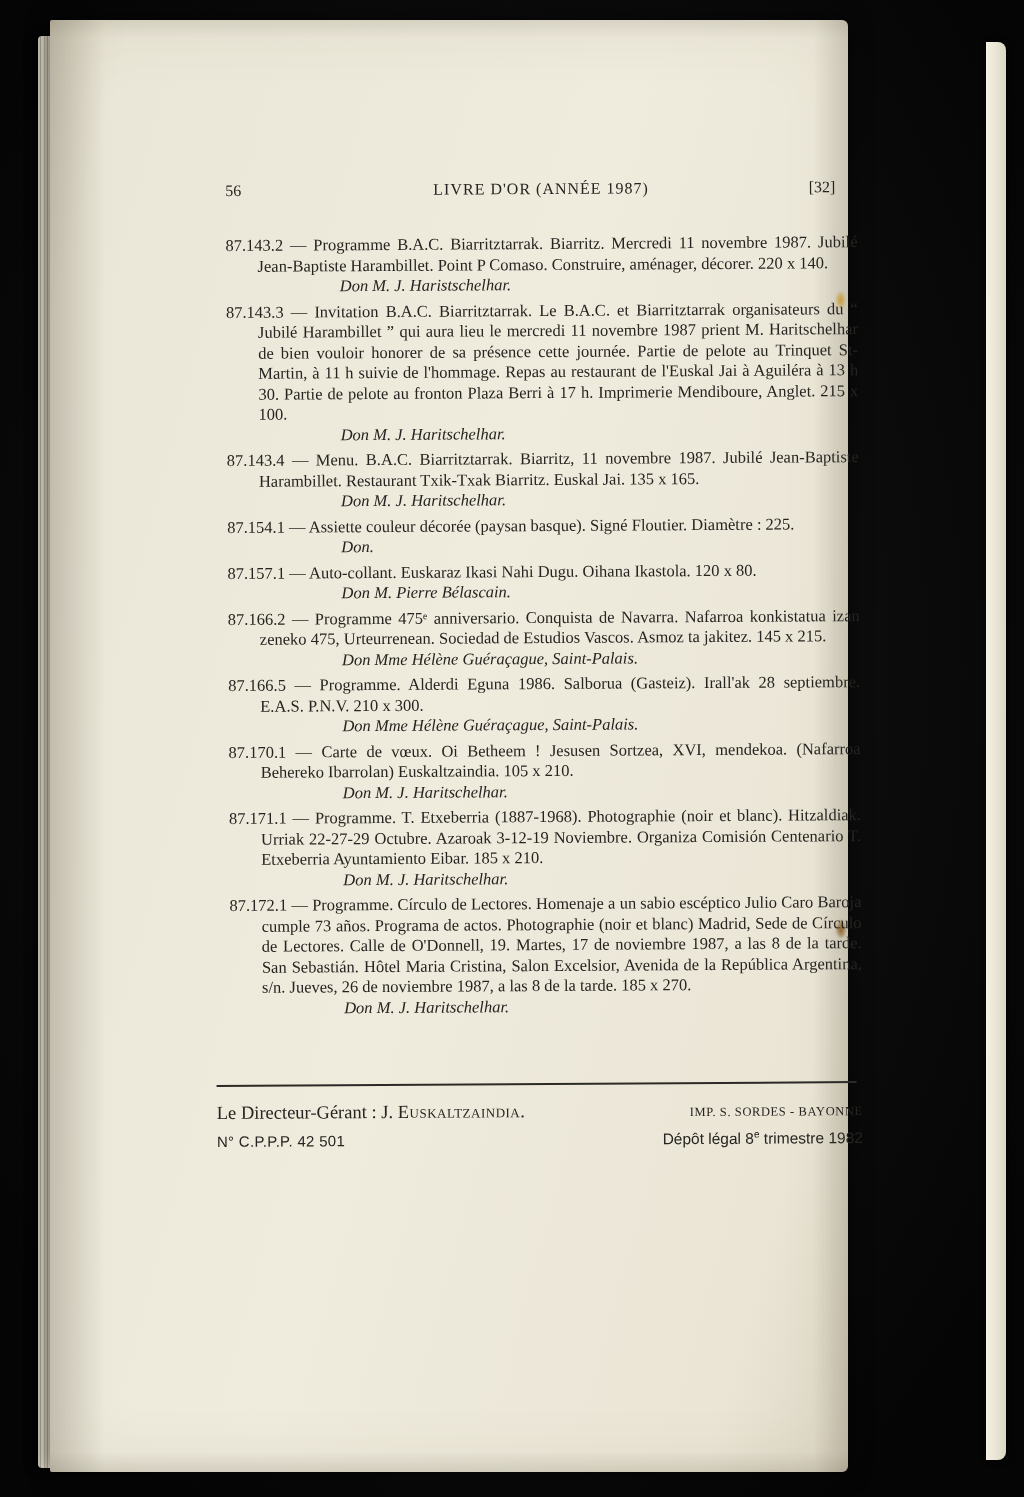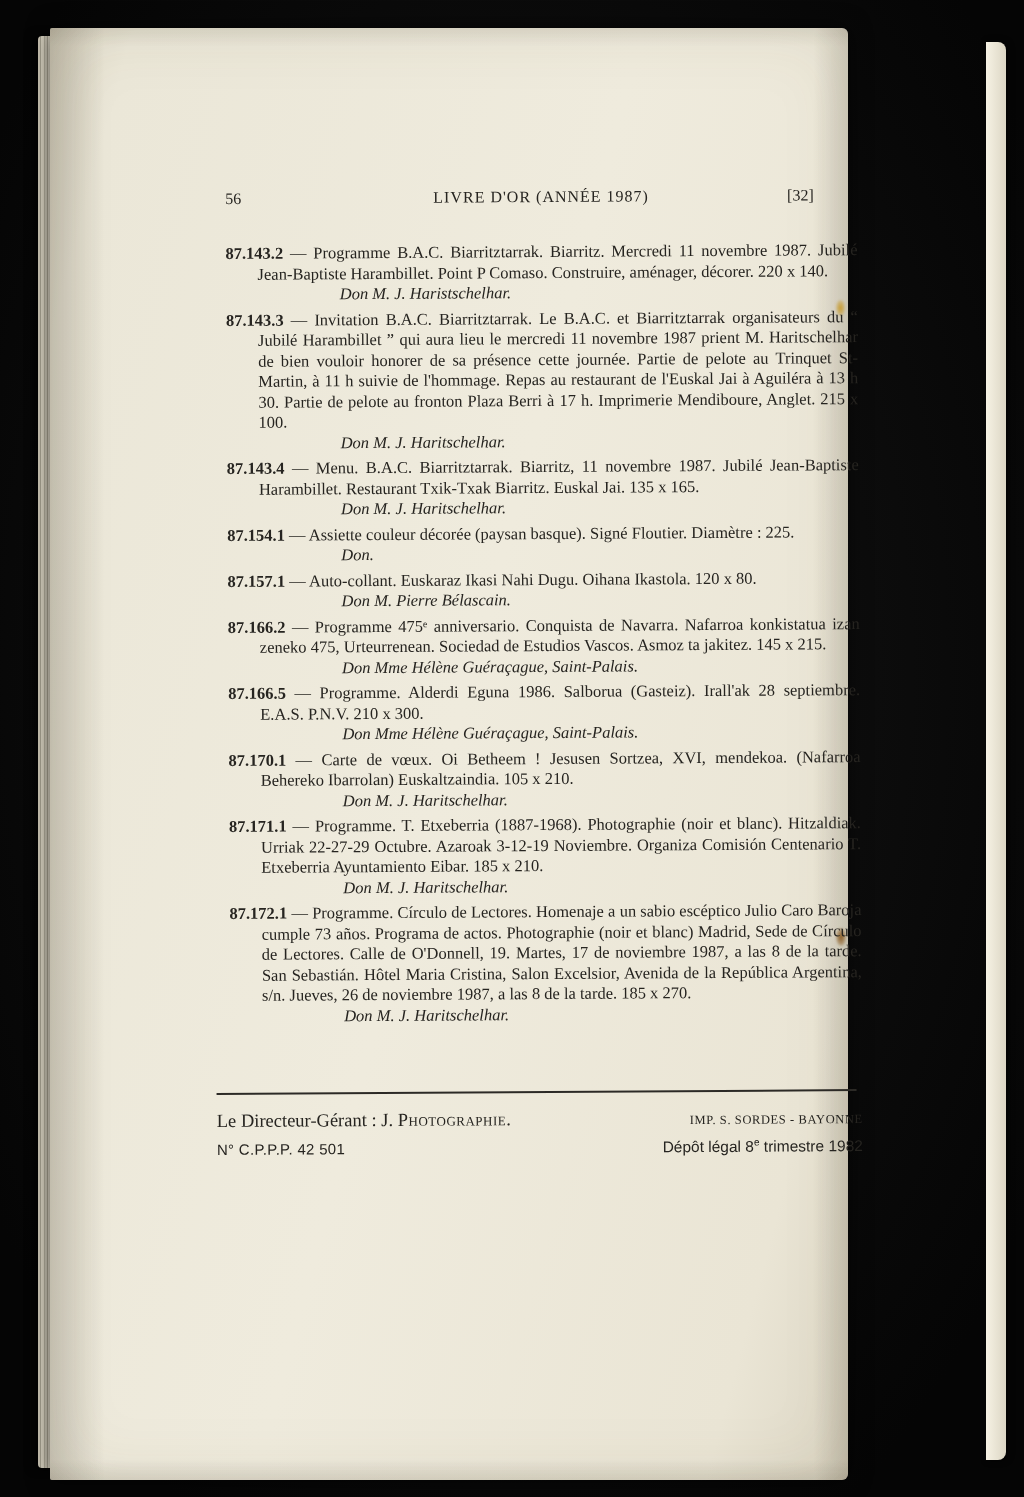--- a/index.html
+++ b/index.html
@@ -19,21 +19,21 @@
     box-shadow:-4px 0 10px rgba(0,0,0,.7);
   }
   
   .next-page{
     position:absolute;left:986px;top:42px;width:20px;height:1418px;
     background:linear-gradient(90deg,#f6f2e4,#dcd6c4);
     border-radius:0 8px 8px 0;
     box-shadow:2px 0 6px rgba(0,0,0,.8);
   }
   .page{
-    position:absolute;left:50px;top:28px;width:798px;height:1452px;
+    position:absolute;left:50px;top:20px;width:798px;height:1452px;
     background:linear-gradient(105deg,#e0dbca 0%,#ebe7d8 7%,#efebdd 50%,#eae5d5 88%,#dcd6c4 100%);
     border-radius:2px 6px 6px 2px;
     box-shadow:0 0 22px rgba(0,0,0,.65), inset 0 0 70px rgba(90,75,40,.10);
   }
   .page::before{
     content:"";position:absolute;inset:0;pointer-events:none;border-radius:inherit;
     background:
       linear-gradient(90deg,rgba(40,30,15,.18) 0,rgba(40,30,15,0) 55px),
       linear-gradient(270deg,rgba(40,30,15,.14) 0,rgba(40,30,15,0) 34px),
       linear-gradient(180deg,rgba(40,30,15,.08) 0,rgba(40,30,15,0) 18px),
@@ -43,29 +43,29 @@
   .stain-1{right:3px;top:272px;width:9px;height:16px;background:radial-gradient(#c79b2f,rgba(199,155,47,0));}
   .stain-2{right:2px;top:900px;width:10px;height:18px;background:radial-gradient(#8a5a22,rgba(138,90,34,0));}
   .content{
     position:absolute;left:178px;top:160px;width:632px;
     transform:rotate(-0.35deg);
     color:#262420;
   }
   .header{display:flex;align-items:baseline;font-size:16px;}
   .pnum{width:70px;}
   .ptitle{flex:1;text-align:center;letter-spacing:1px;}
-  .pissue{width:70px;text-align:left;}
+  .pissue{width:70px;text-align:center;}
   .entries{margin-top:36px;}
   .entry{margin:0 0 5px 0;}
   .entry-body{
     margin:0;font-size:16.5px;line-height:20.5px;
     text-align:justify;
     padding-left:32px;text-indent:-32px;
   }
-  .entry-num{white-space:nowrap;font-weight:bold;}
+  .entry-num{white-space:nowrap;}
   .entry-don{
     margin:0 0 0 114px;font-size:16.5px;line-height:20.5px;
     font-style:italic;
   }
   .footer{margin-top:66px;}
   .rule{border-top:2px solid #2c2a26;margin-left:-14px;width:calc(100% + 8px);}
   .footer-grid{
     display:grid;grid-template-columns:1fr auto;align-items:baseline;
     row-gap:9px;padding-top:16px;margin-left:-14px;
   }
@@ -144,21 +144,21 @@
 
           <div class="entry">
             <p class="entry-body"><span class="entry-num">87.172.1</span> <span class="entry-sep">—</span> <span class="entry-text">Programme. Círculo de Lectores. Homenaje a un sabio escéptico Julio Caro Baroja cumple 73 años. Programa de actos. Photographie (noir et blanc) Madrid, Sede de Círculo de Lectores. Calle de O'Donnell, 19. Martes, 17 de noviembre 1987, a las 8 de la tarde. San Sebastián. Hôtel Maria Cristina, Salon Excelsior, Avenida de la República Argentina, s/n. Jueves, 26 de noviembre 1987, a las 8 de la tarde. 185 x 270.</span></p>
             <p class="entry-don">Don M. J. Haritschelhar.</p>
           </div>
         </div>
 
       <div class="footer">
         <div class="rule"></div>
         <div class="footer-grid">
-          <div class="f-director"><span>Le Directeur-Gérant : J.</span> <span class="smallcaps">Photographie.</span></div>
+          <div class="f-director"><span>Le Directeur-Gérant : J.</span> <span class="smallcaps">Euskaltzaindia.</span></div>
           <div class="f-printer">IMP. S. SORDES - BAYONNE</div>
           <div class="f-cppp">N° C.P.P.P. 42 501</div>
           <div class="f-depot"><span>Dépôt légal 8</span><sup>e</sup><span> trimestre 1982</span></div>
         </div>
       </div>
 
     </div>
   </div>
 </div>
 

